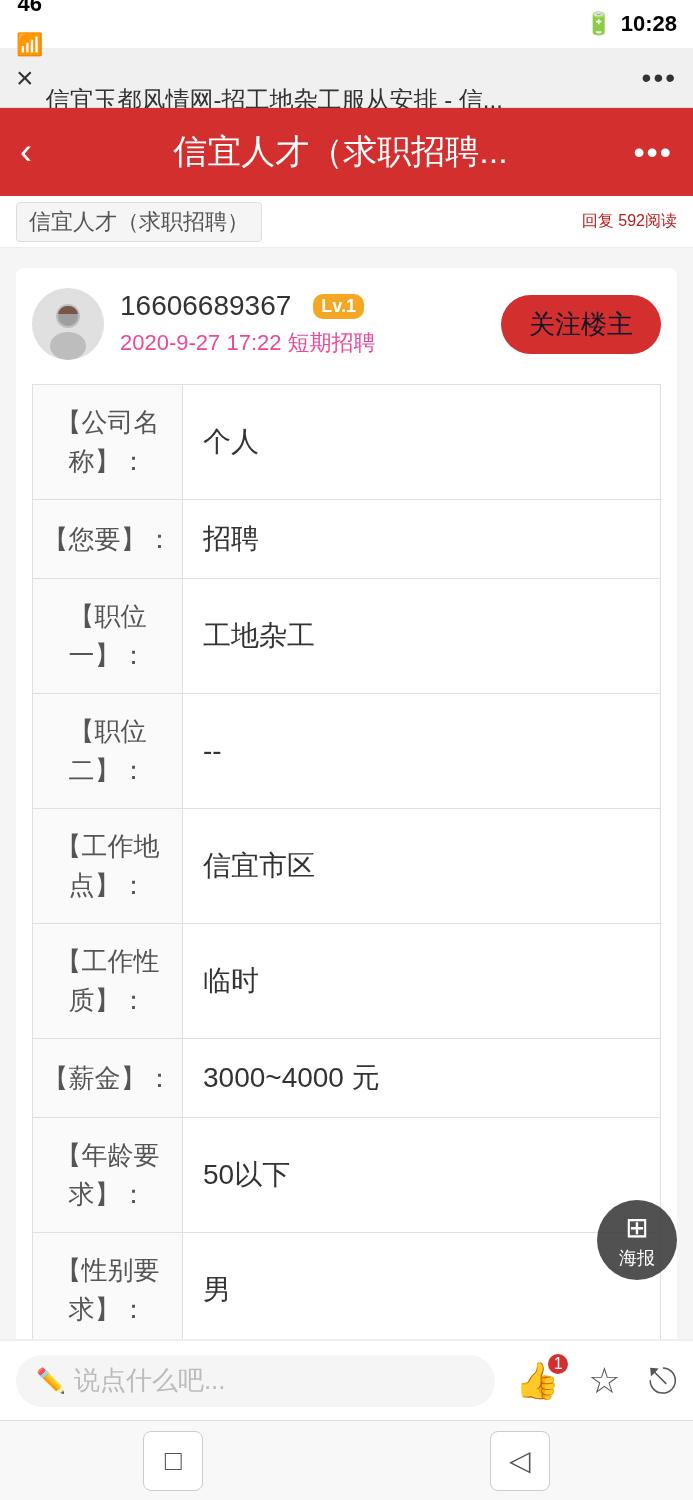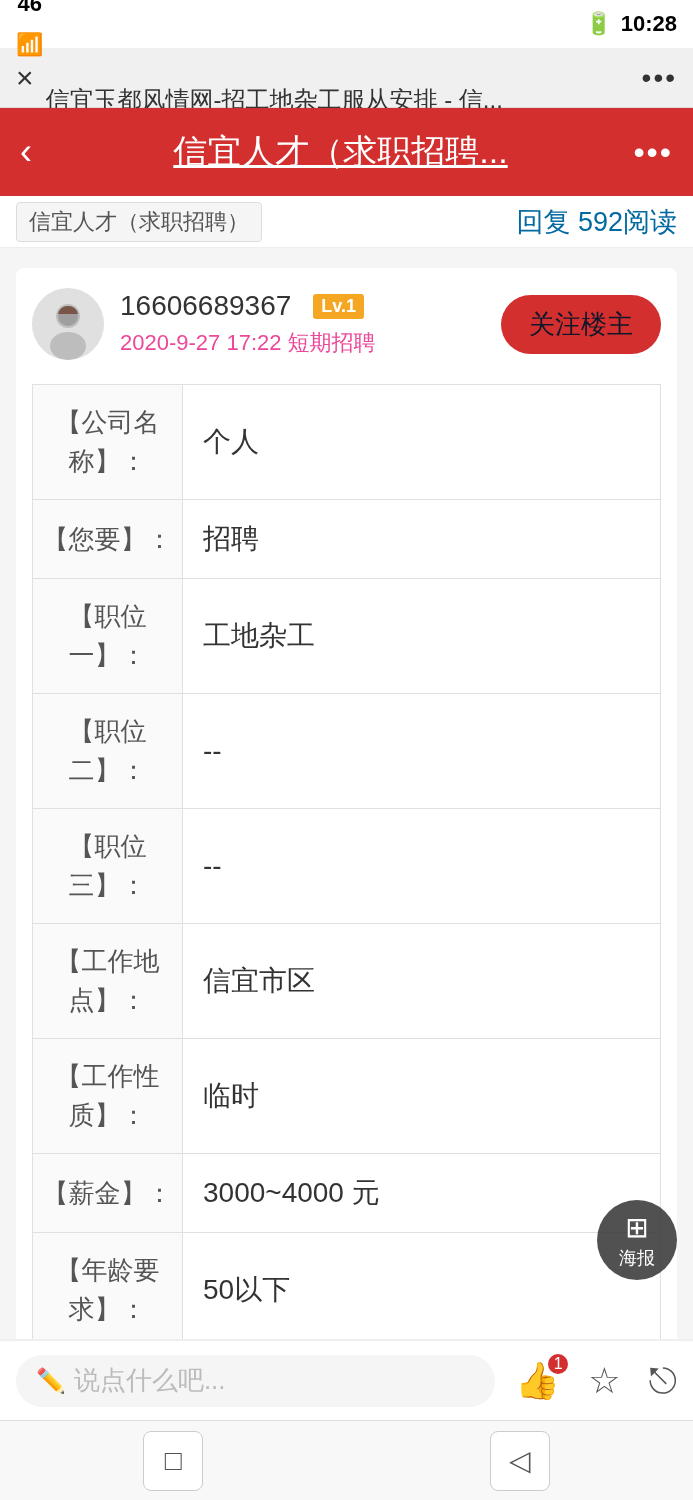--- a/index.html
+++ b/index.html
@@ -73,21 +73,20 @@
       margin-right: 16px;
       cursor: pointer;
     }
     .header-title {
       color: white;
       font-size: 34px;
       font-weight: 500;
       flex: 1;
       text-align: center;
       margin-right: 40px;
-      text-decoration: underline;
     }
     .header-more {
       color: white;
       font-size: 32px;
       position: absolute;
       right: 20px;
       letter-spacing: 2px;
     }
 
     
@@ -103,21 +102,21 @@
       color: #999;
     }
     .sub-nav-left {
       background: #f5f5f5;
       border: 1px solid #ddd;
       border-radius: 4px;
       padding: 4px 12px;
       font-size: 22px;
       color: #555;
     }
-    .sub-nav-right { color: #0369a1; font-size: 27px; }
+    .sub-nav-right { color: #b91c1c; font-size: 16px; }
 
     
     .content {
       background: #f5f5f5;
       padding: 20px 16px;
     }
 
     
     .post-card {
       background: #fff;
@@ -149,21 +148,21 @@
       align-items: center;
       gap: 22px;
       margin-bottom: 6px;
     }
     .author-name { font-size: 28px; color: #333; font-weight: 500; }
     .level-badge {
       background: #f5a623;
       color: white;
       font-size: 18px;
       padding: 2px 8px;
-      border-radius: 3px;
+      border-radius: 10px;
       font-weight: 600;
     }
     .author-meta { font-size: 22px; color: #ec4899; }
     .follow-btn {
       background: #d32f2f;
       color: #0f172a;
       border: none;
       border-radius: 30px;
       padding: 12px 28px;
       font-size: 26px;
@@ -386,24 +385,20 @@
     </tr>
           <tr>
       <td class="info-label">【职位一】：</td>
       <td class="info-value">工地杂工</td>
     </tr>
           <tr>
       <td class="info-label">【职位二】：</td>
       <td class="info-value">--</td>
     </tr>
           <tr>
-      <td class="info-label">【职位三】：</td>
-      <td class="info-value">--</td>
-    </tr>
-          <tr>
       <td class="info-label">【工作地点】：</td>
       <td class="info-value">信宜市区</td>
     </tr>
           <tr>
       <td class="info-label">【工作性质】：</td>
       <td class="info-value">临时</td>
     </tr>
           <tr>
       <td class="info-label">【薪金】：</td>
       <td class="info-value">3000~4000 元</td>

